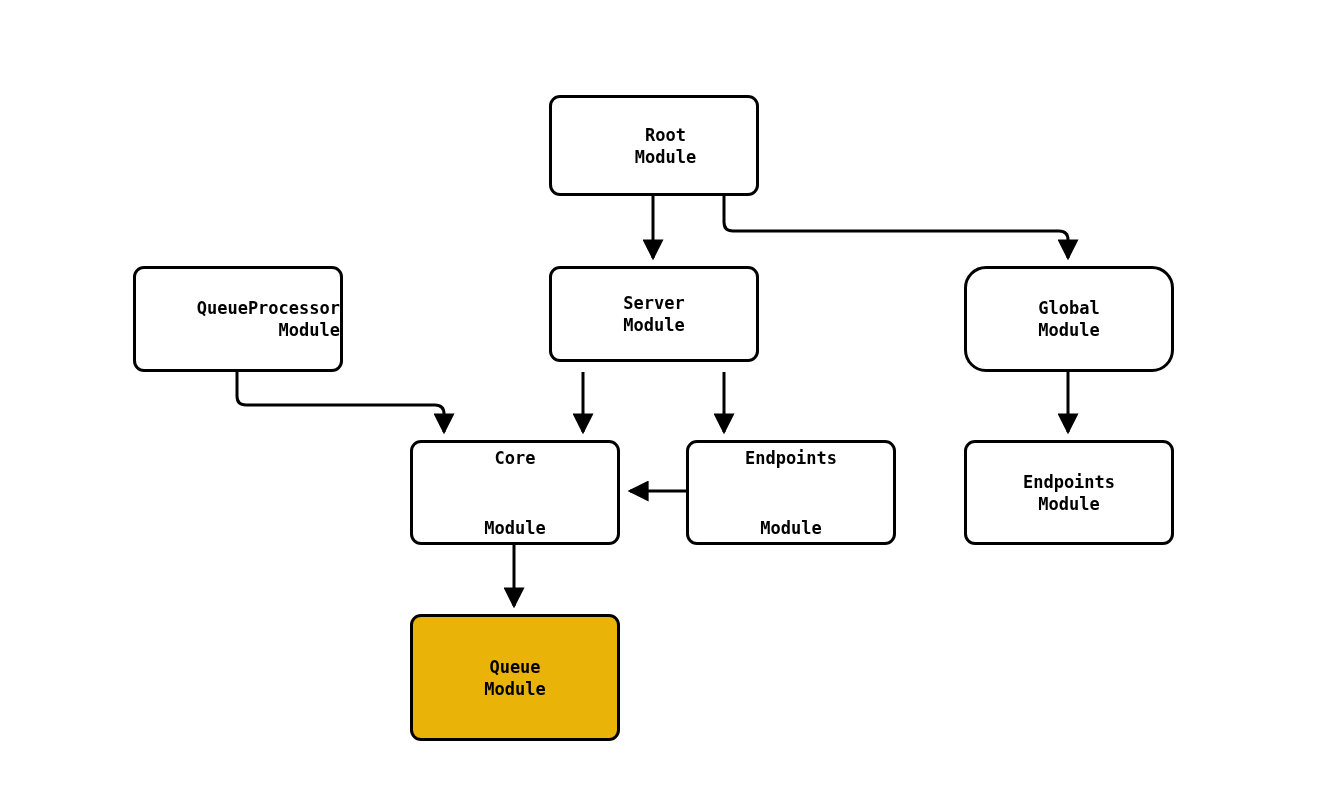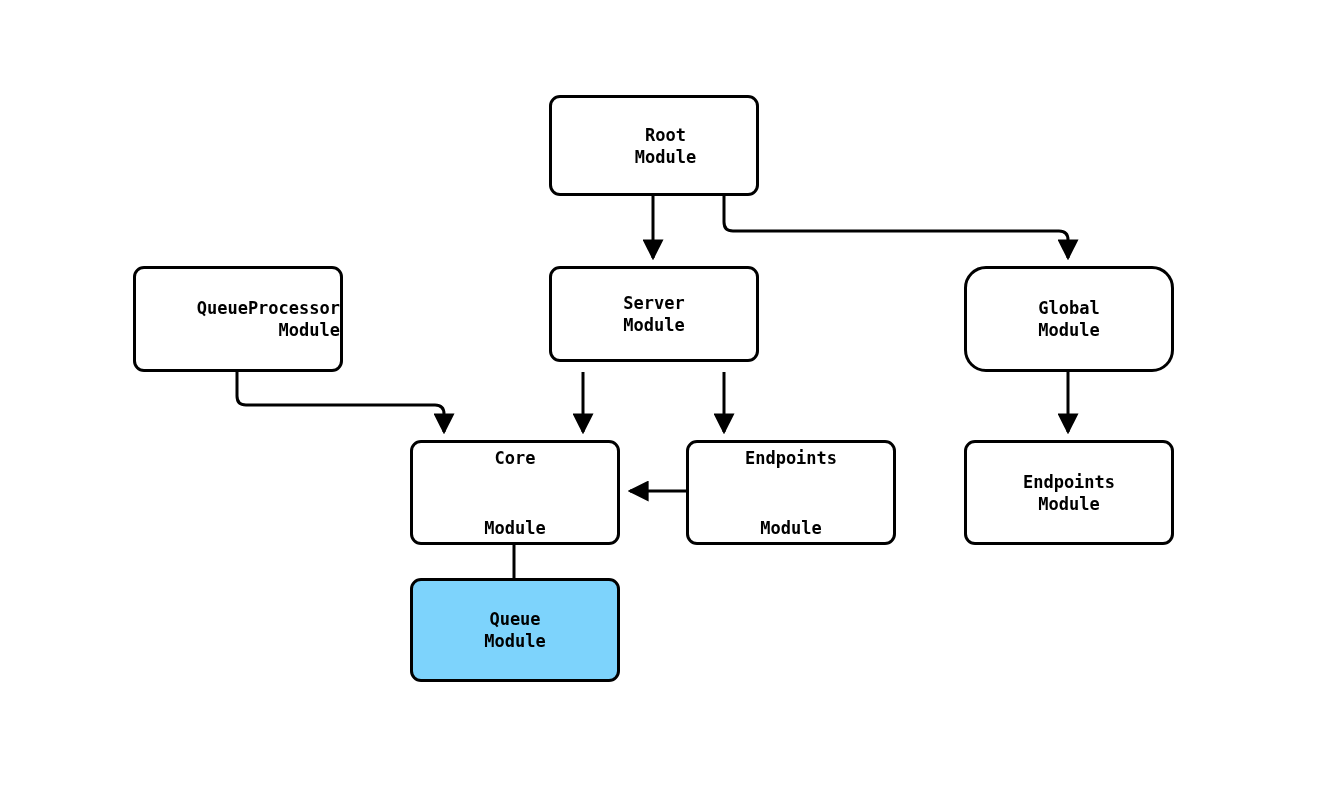--- a/index.html
+++ b/index.html
@@ -95,19 +95,19 @@
         <div class="node-label">Module</div>
       </div>
       <div class="node" style="left: 686px; top: 440px; width: 210px; height: 105px; border-color: rgb(0, 0, 0); border-width: 3px; border-radius: 11px; background: rgb(255, 255, 255); gap: 48px;">
         <div class="node-label">Endpoints</div>
         <div class="node-label">Module</div>
       </div>
       <div class="node" style="left: 964px; top: 440px; width: 210px; height: 105px; border-color: rgb(0, 0, 0); border-width: 3px; border-radius: 11px; background: rgb(255, 255, 255);">
         <div class="node-label">Endpoints</div>
         <div class="node-label">Module</div>
       </div>
-      <div class="node" style="left: 410px; top: 578px; width: 210px; height: 104px; border-color: rgb(0, 0, 0); border-width: 3px; border-radius: 11px; background: #7dd3fc;">
+      <div class="node" style="left: 410px; top: 614px; width: 210px; height: 127px; border-color: rgb(0, 0, 0); border-width: 3px; border-radius: 11px; background: #eab308;">
         <div class="node-label">Queue</div>
         <div class="node-label">Module</div>
       </div>
     </div>
 
 </div>
 
 </body></html>

